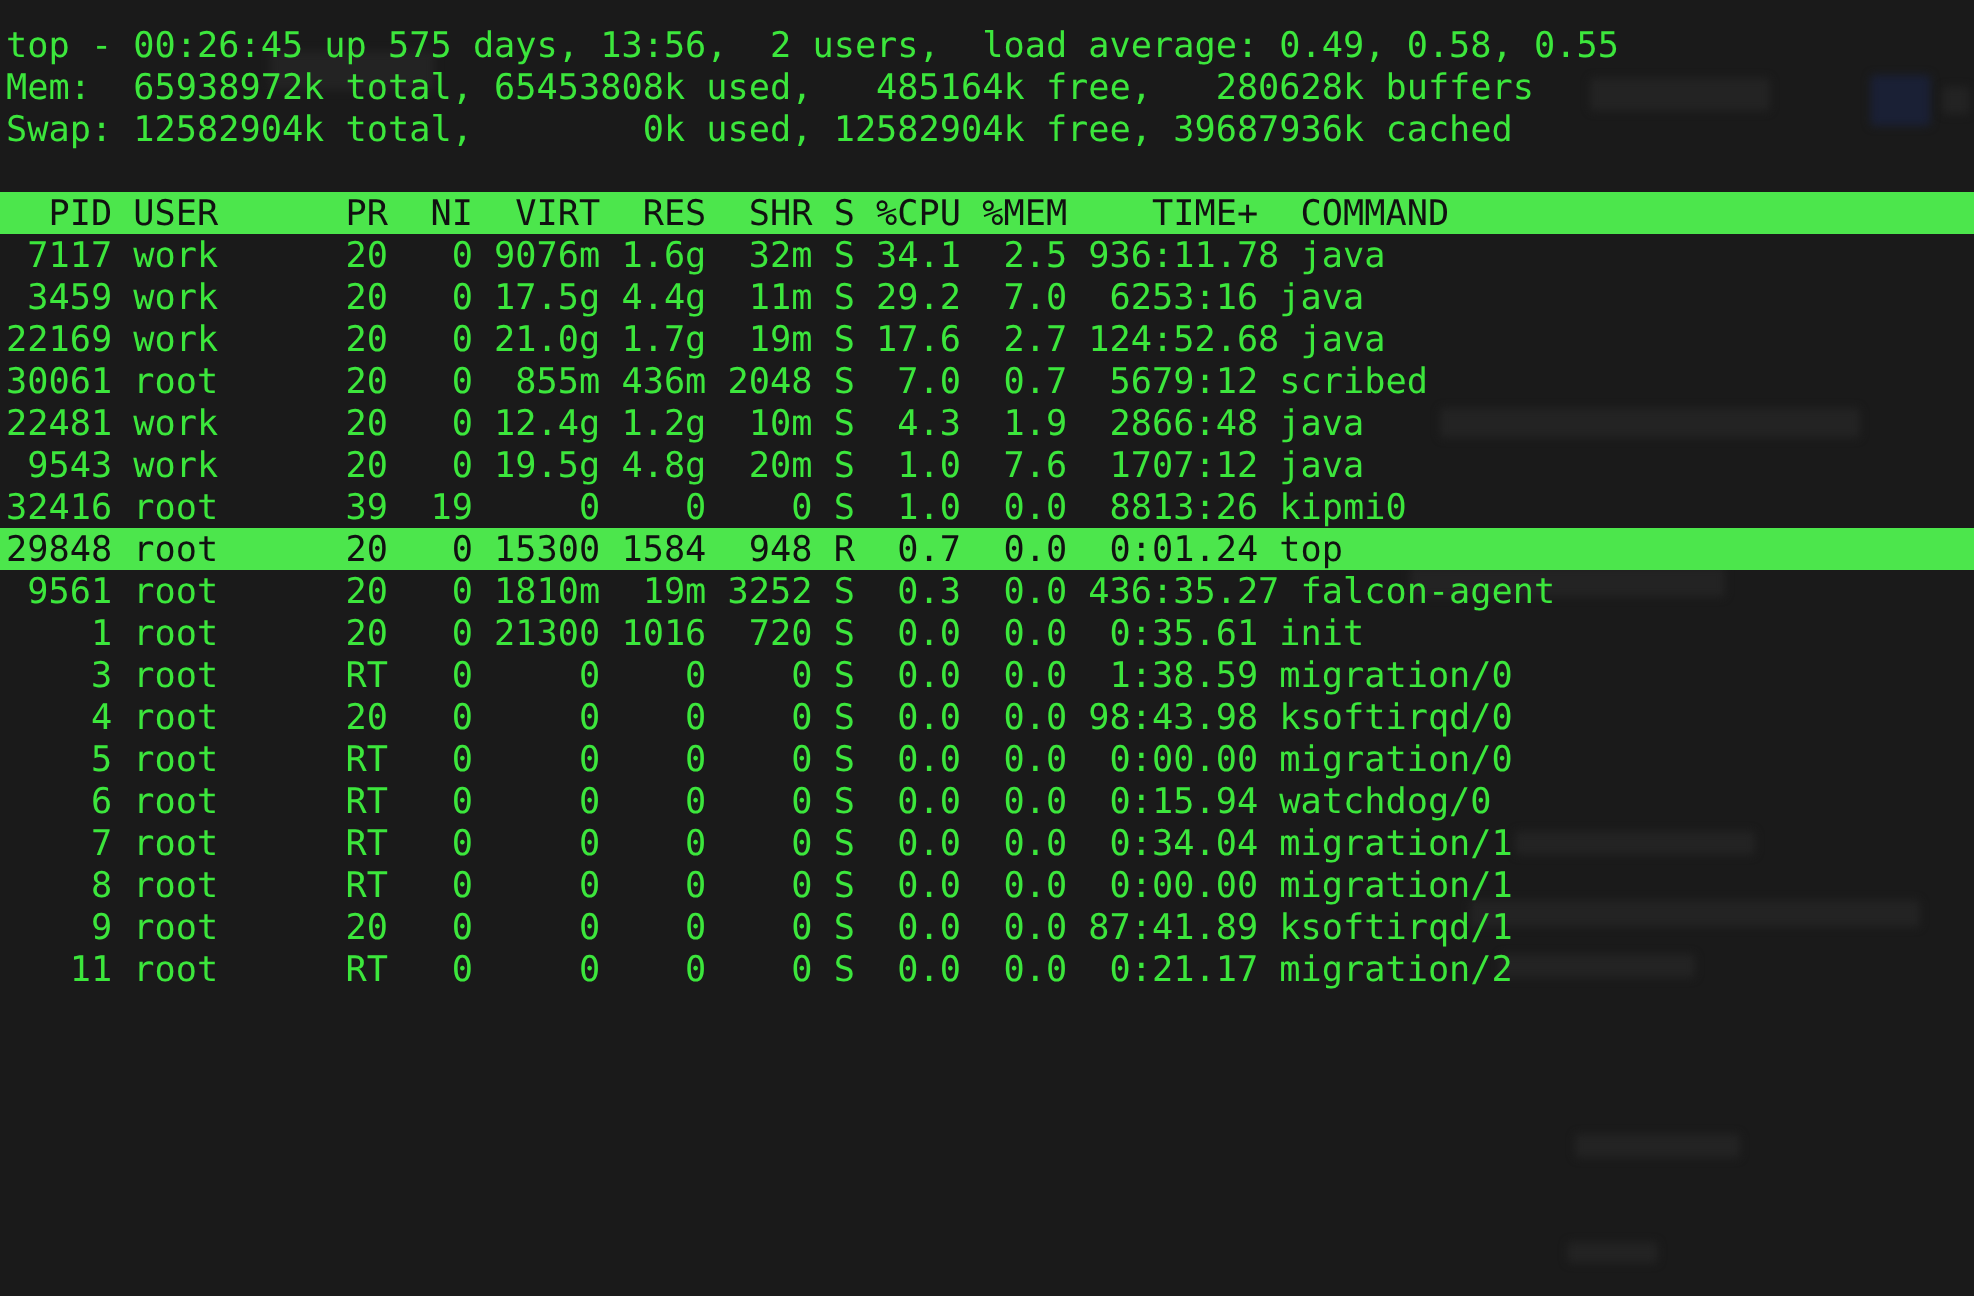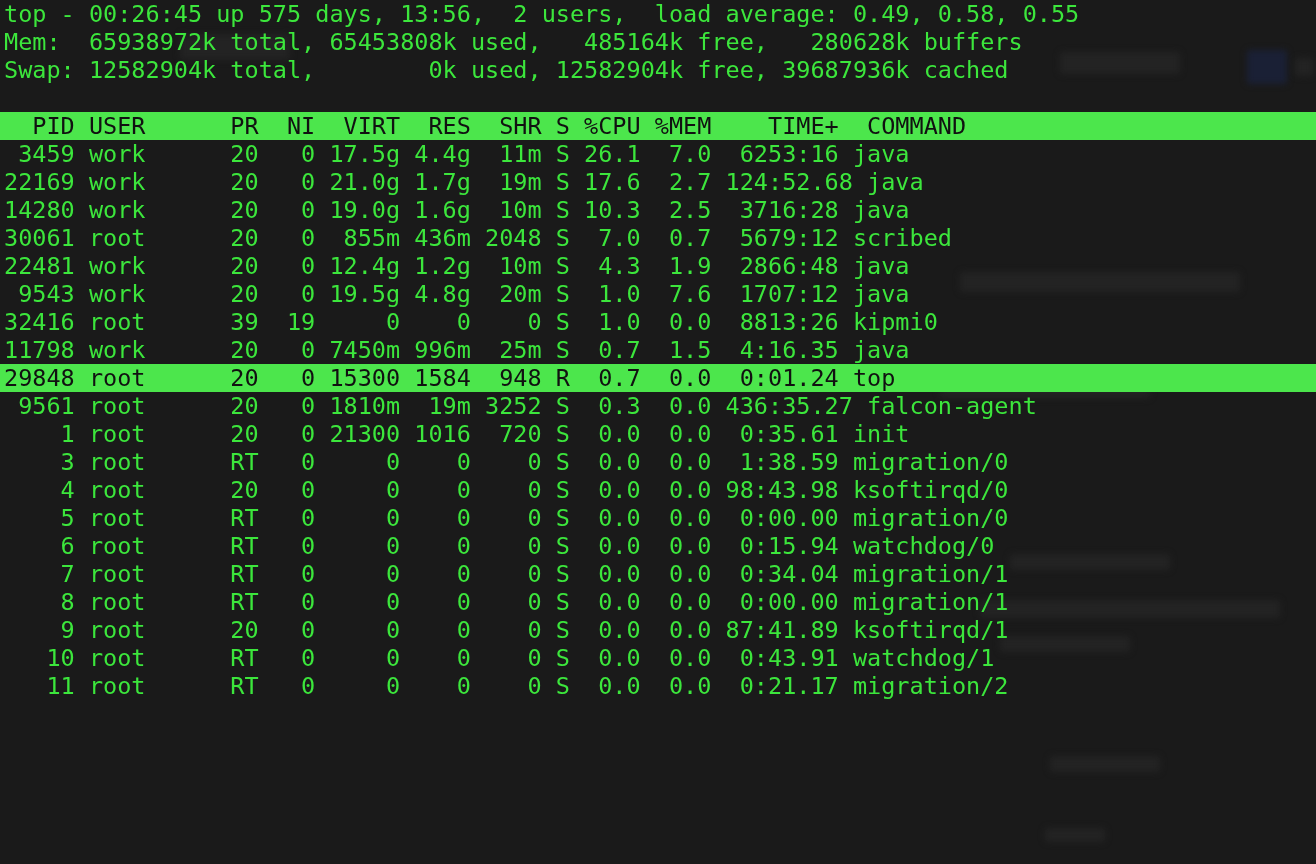--- a/index.html
+++ b/index.html
@@ -41,21 +41,21 @@
   .line {
     height: 28px;
     line-height: 28px;
     font-size: 23.5px;
     letter-spacing: 0px;
     color: #3ce63c;
     white-space: pre;
     padding-left: 4px;
   }
 
-  .summary-block .line:first-child { padding-top: 0; }
+  .summary-block .line:first-child { padding-top: 16px; }
 
   .spacer { height: 28px; }
 
   
   .line.reverse {
     background: #4ce64c;
     color: #111111;
   }
   .line.reverse.full {
     width: 1316px;
@@ -88,36 +88,34 @@
       <div class="line">top - 00:26:45 up 575 days, 13:56,  2 users,  load average: 0.49, 0.58, 0.55</div>
       <div class="line">Mem:  65938972k total, 65453808k used,   485164k free,   280628k buffers</div>
       <div class="line">Swap: 12582904k total,        0k used, 12582904k free, 39687936k cached</div>
     </div>
 
     <div class="spacer"></div>
 
     <div class="line reverse full tbl-head">  PID USER      PR  NI  VIRT  RES  SHR S %CPU %MEM    TIME+  COMMAND                 </div>
 
     <div id="rows">
-        <div class="line"> 3459 work      20   0 17.5g 4.4g  11m S 26.1  7.0  6253:16 java</div>
+        <div class="line"> 7117 work      20   0 9076m 1.6g  32m S 34.1  2.5 936:11.78 java</div>
+        <div class="line"> 3459 work      20   0 17.5g 4.4g  11m S 29.2  7.0  6253:16 java</div>
         <div class="line">22169 work      20   0 21.0g 1.7g  19m S 17.6  2.7 124:52.68 java</div>
-        <div class="line">14280 work      20   0 19.0g 1.6g  10m S 10.3  2.5  3716:28 java</div>
         <div class="line">30061 root      20   0  855m 436m 2048 S  7.0  0.7  5679:12 scribed</div>
         <div class="line">22481 work      20   0 12.4g 1.2g  10m S  4.3  1.9  2866:48 java</div>
         <div class="line"> 9543 work      20   0 19.5g 4.8g  20m S  1.0  7.6  1707:12 java</div>
         <div class="line">32416 root      39  19     0    0    0 S  1.0  0.0  8813:26 kipmi0</div>
-        <div class="line">11798 work      20   0 7450m 996m  25m S  0.7  1.5  4:16.35 java</div>
         <div class="line reverse full">29848 root      20   0 15300 1584  948 R  0.7  0.0  0:01.24 top</div>
         <div class="line"> 9561 root      20   0 1810m  19m 3252 S  0.3  0.0 436:35.27 falcon-agent</div>
         <div class="line">    1 root      20   0 21300 1016  720 S  0.0  0.0  0:35.61 init</div>
         <div class="line">    3 root      RT   0     0    0    0 S  0.0  0.0  1:38.59 migration/0</div>
         <div class="line">    4 root      20   0     0    0    0 S  0.0  0.0 98:43.98 ksoftirqd/0</div>
         <div class="line">    5 root      RT   0     0    0    0 S  0.0  0.0  0:00.00 migration/0</div>
         <div class="line">    6 root      RT   0     0    0    0 S  0.0  0.0  0:15.94 watchdog/0</div>
         <div class="line">    7 root      RT   0     0    0    0 S  0.0  0.0  0:34.04 migration/1</div>
         <div class="line">    8 root      RT   0     0    0    0 S  0.0  0.0  0:00.00 migration/1</div>
         <div class="line">    9 root      20   0     0    0    0 S  0.0  0.0 87:41.89 ksoftirqd/1</div>
-        <div class="line">   10 root      RT   0     0    0    0 S  0.0  0.0  0:43.91 watchdog/1</div>
         <div class="line">   11 root      RT   0     0    0    0 S  0.0  0.0  0:21.17 migration/2</div>
       </div>
 
   </div>
 </div>
 
 </body></html>

